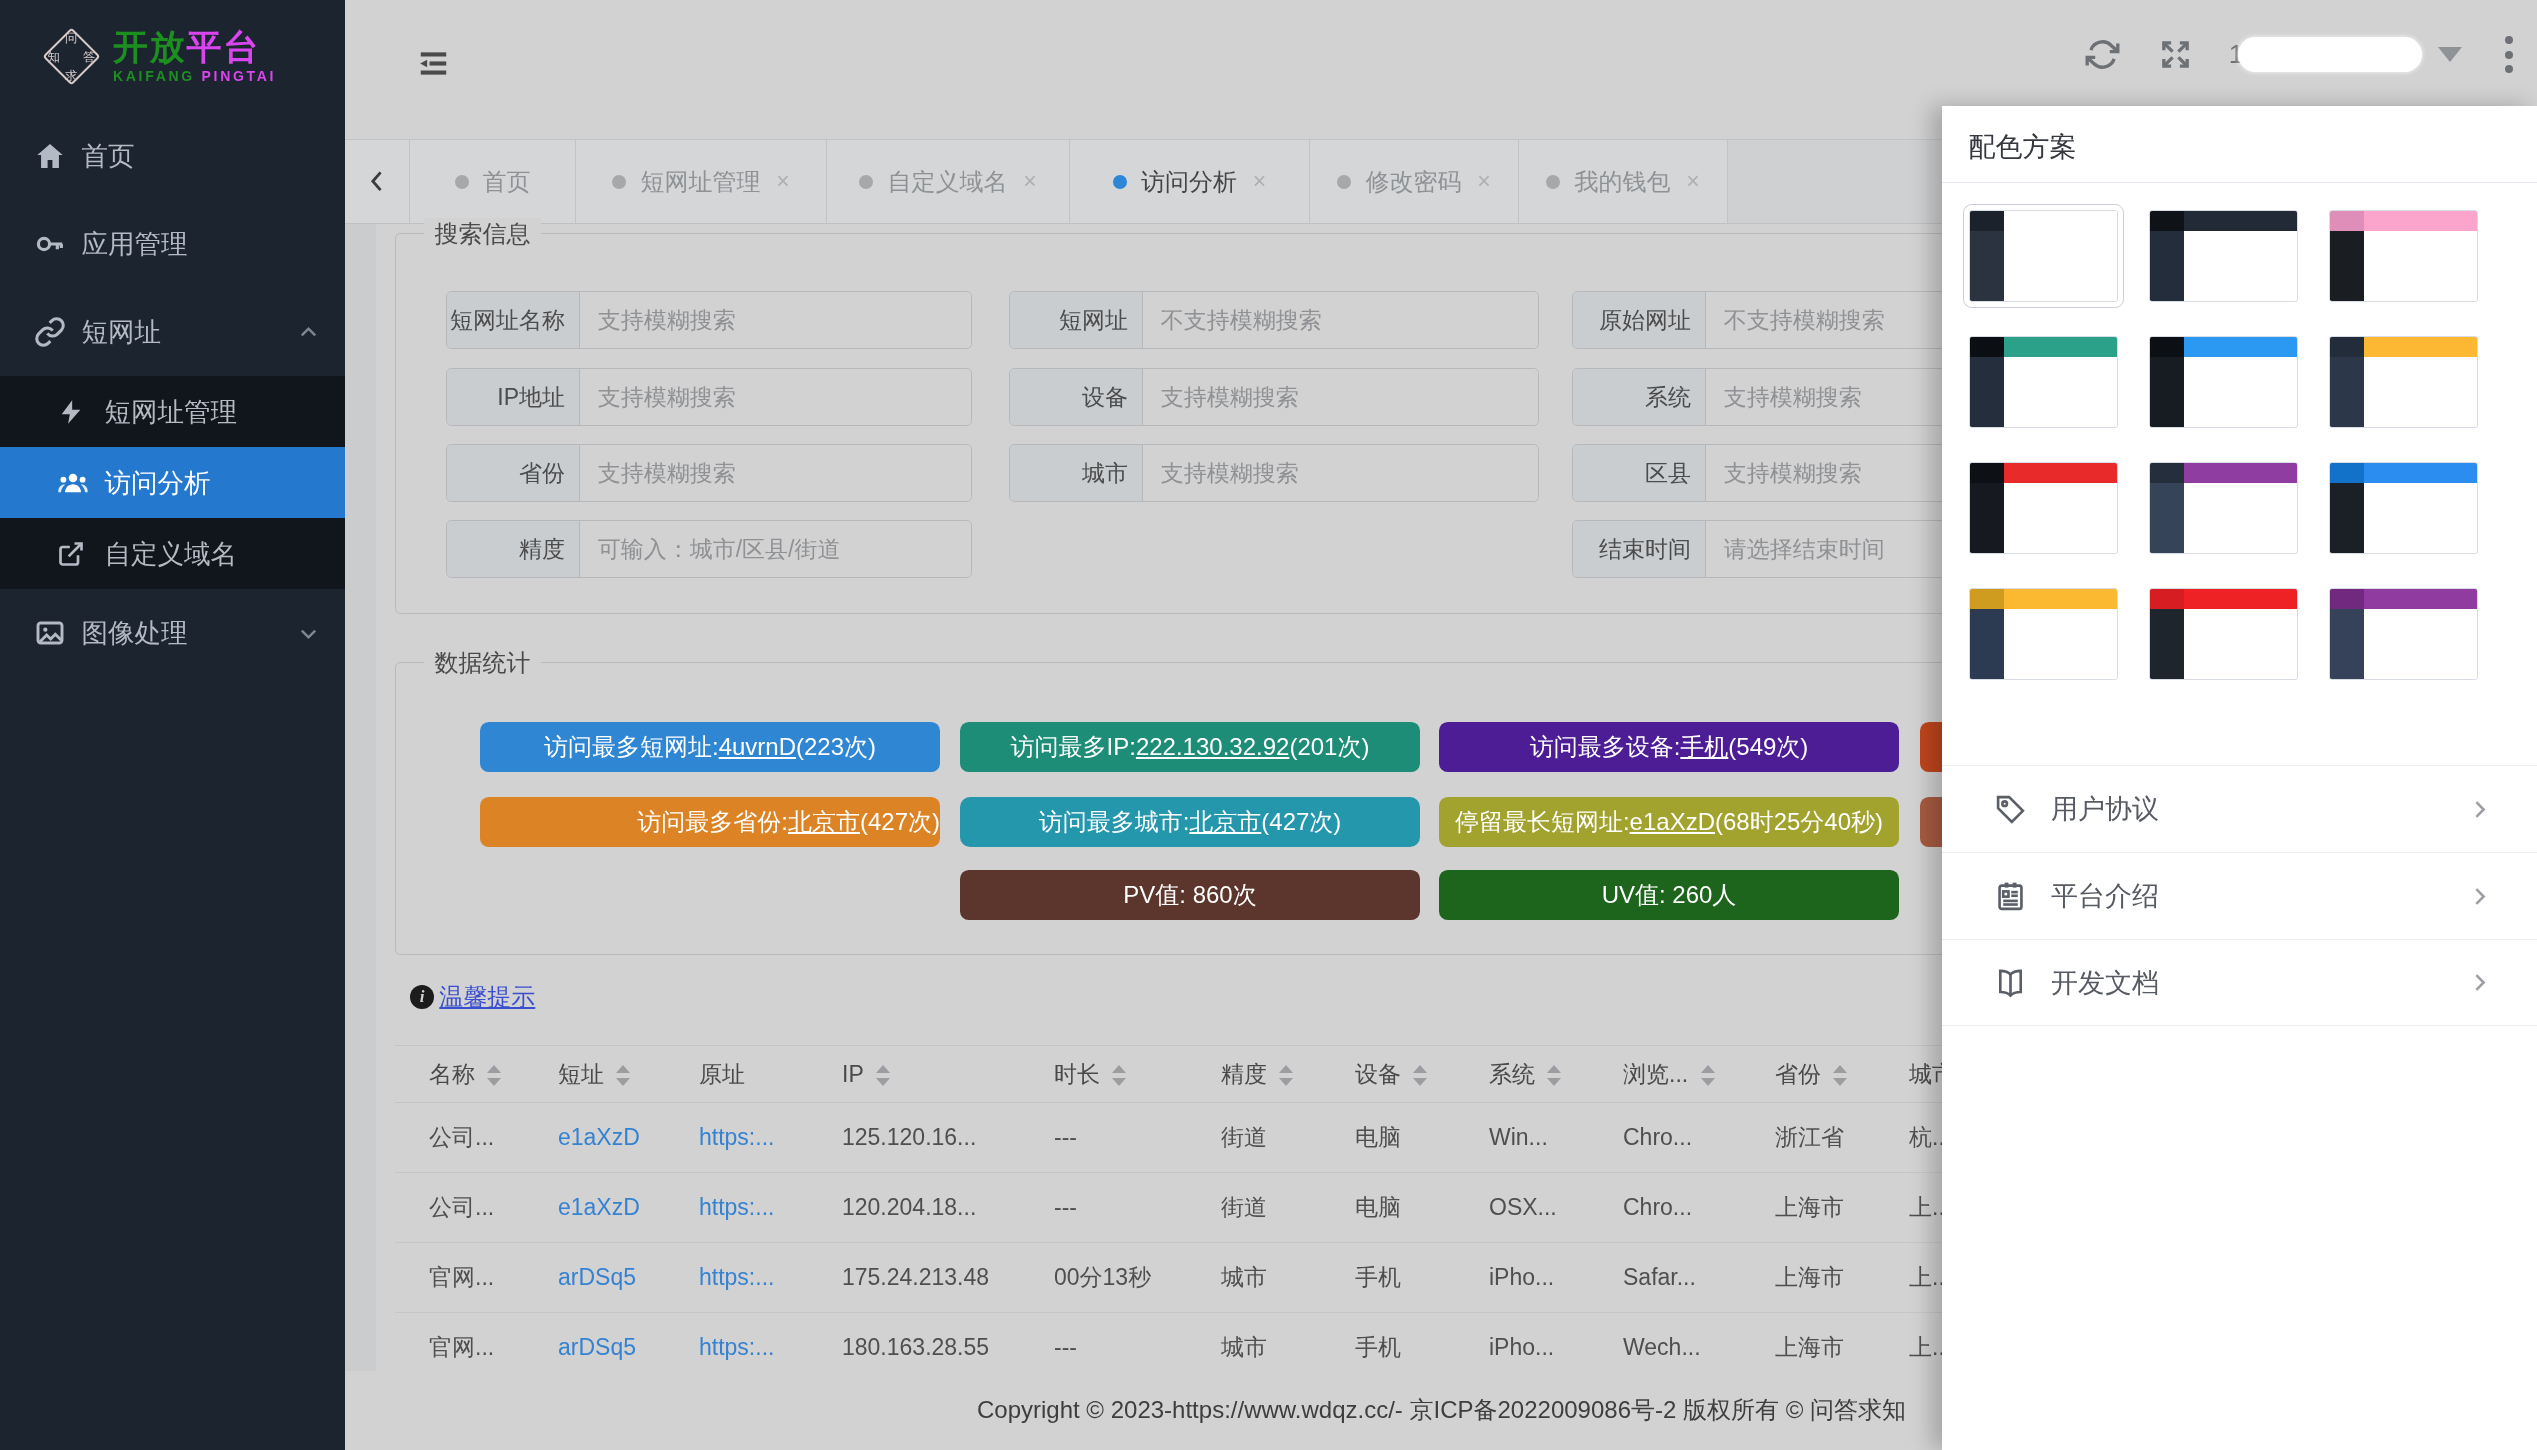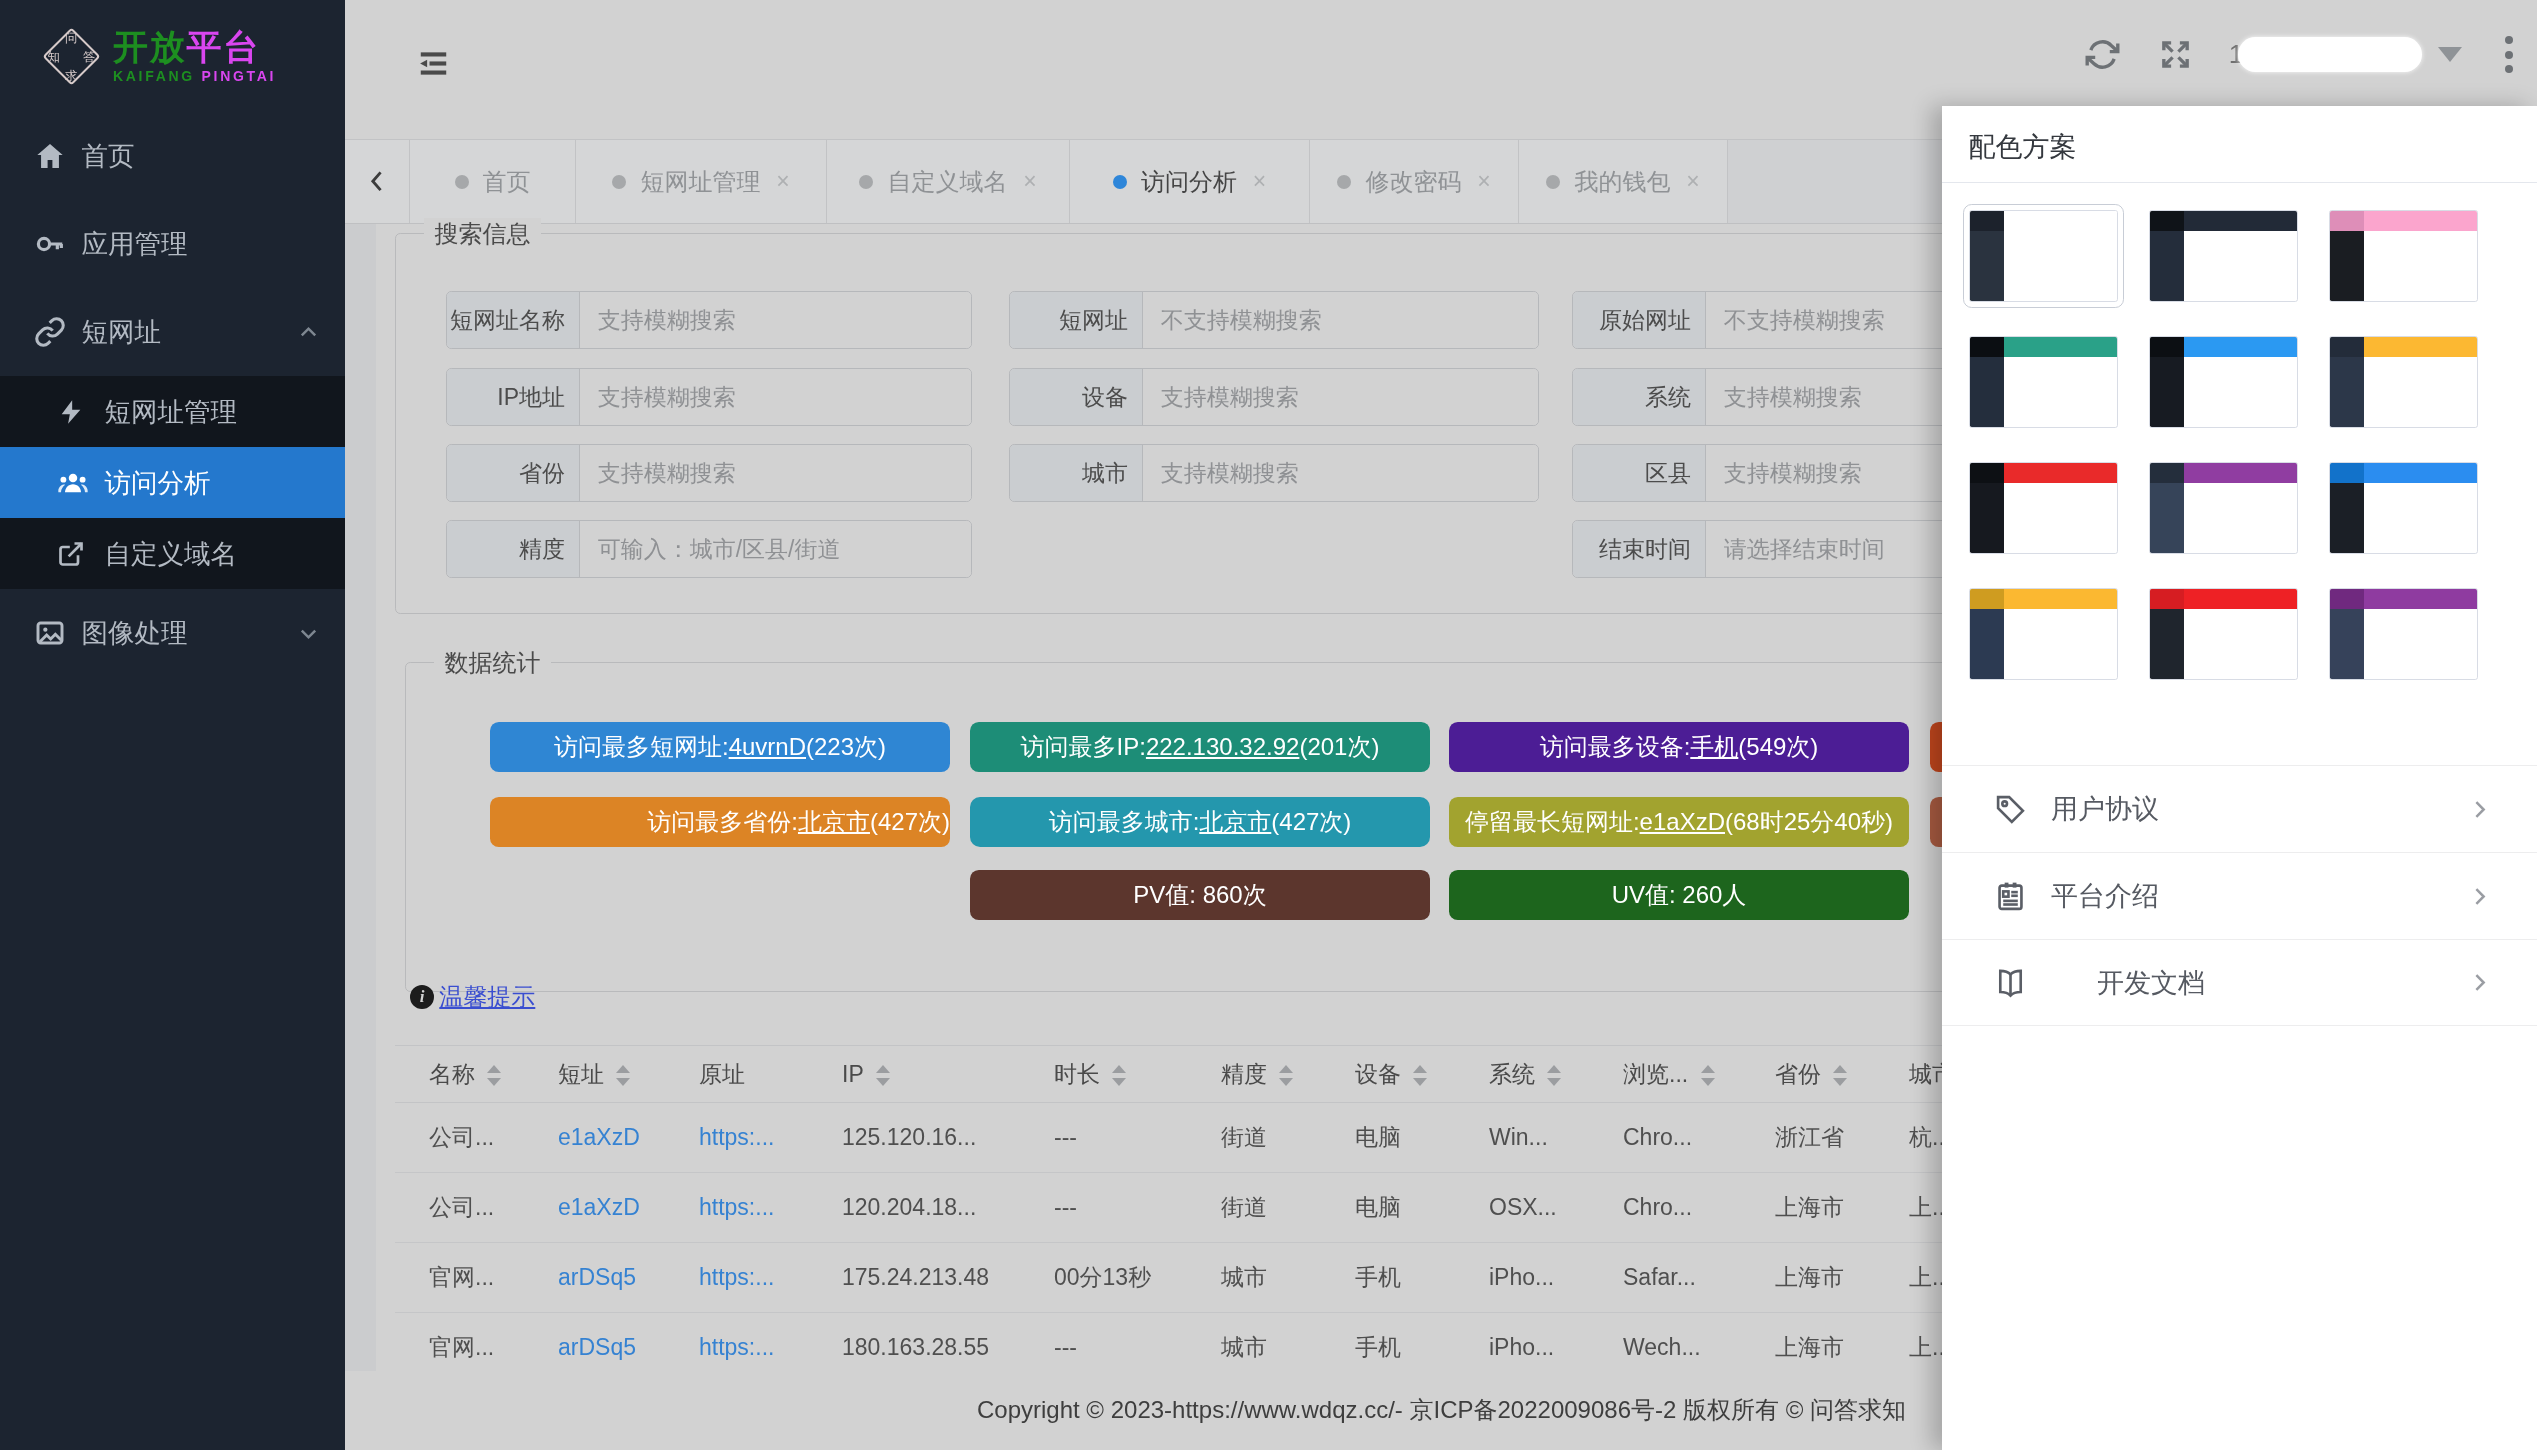--- a/index.html
+++ b/index.html
@@ -89,21 +89,21 @@
   .drawer-title { position:absolute; left:26.5px; top:23px; font-size:27px; color:#35393f; }
   .drawer-divider { position:absolute; left:0; top:76px; width:100%; height:0.9px; background:#e4e7ed; }
   .swatch-grid { position:absolute; left:26.5px; top:104px; display:grid; grid-template-columns:repeat(3,149px); gap:34px 31px; }
   .swatch { position:relative; width:149px; height:92px; background:#ffffff; border:0.9px solid #d8dce5; border-radius:2.7px; overflow:hidden; cursor:pointer; }
   .swatch.selected { outline:0.9px solid #c8cdd6; outline-offset:5.3px; }
   .sw-corner { position:absolute; left:0; top:0; width:34px; height:20.3px; }
   .sw-top { position:absolute; left:34px; top:0; right:0; height:20.3px; }
   .sw-side { position:absolute; left:0; top:20.3px; width:34px; bottom:0; }
   .drawer-menu { position:absolute; left:0; top:659px; width:100%; }
   .dmenu-row { height:87px; display:flex; align-items:center; padding:0 46px 0 51px; border-top:0.9px solid #ededee; cursor:pointer; }
-  .dmenu-row:last-child { border-bottom:0.9px solid #ededee;gap:46px; }
+  .dmenu-row:last-child { border-bottom:0.9px solid #ededee; }
   .dmenu-icon { width:35px; height:35px; margin-right:23px; color:#5a5e66; }
   .dmenu-label { flex:1; font-size:27px; color:#565a62; }
 </style>
 </head>
 <body>
 
 <div id="app">
 
   <aside class="sidebar">
     <div class="logo-row">
@@ -336,21 +336,21 @@
     <div class="fgroup" style="left:1176px; top:210px; width:528px;">
       <div class="fg-label">区县</div>
       <input class="fg-input" placeholder="支持模糊搜索" style="">
     </div>
     <div class="fgroup" style="left:1176px; top:286px; width:528px;">
       <div class="fg-label">结束时间</div>
       <input class="fg-input" placeholder="请选择结束时间" style="">
     </div>
   </div>
 
-  <div class="fset" style="left:405px; top:662px; width:2107px; height:330px;">
+  <div class="fset" style="left:395px; top:662px; width:2107px; height:293px;">
     <span class="fset-legend">数据统计</span>
 
     <div class="sbtn" style="left: 84px; top: 59px; background: rgb(47, 134, 211);">
       <span>访问最多短网址: </span>
         <span class="ulink">4uvrnD</span>
         <span>(223次)</span>
     </div>
     <div class="sbtn" style="left: 564px; top: 59px; background: rgb(29, 141, 119);">
       <span>访问最多IP: </span>
         <span class="ulink">222.130.32.92</span>

